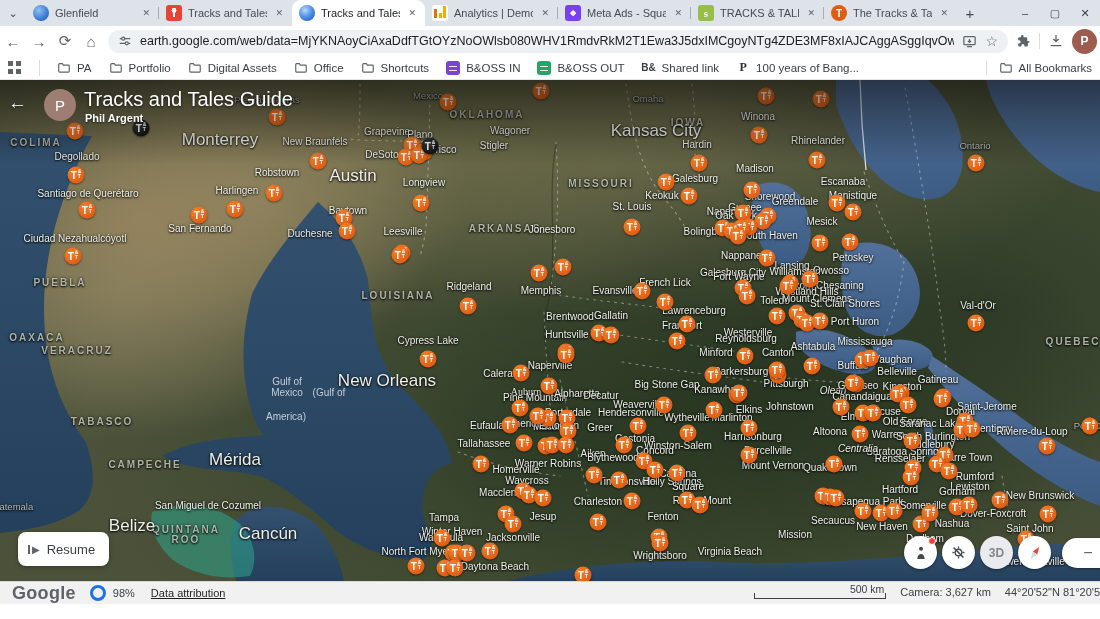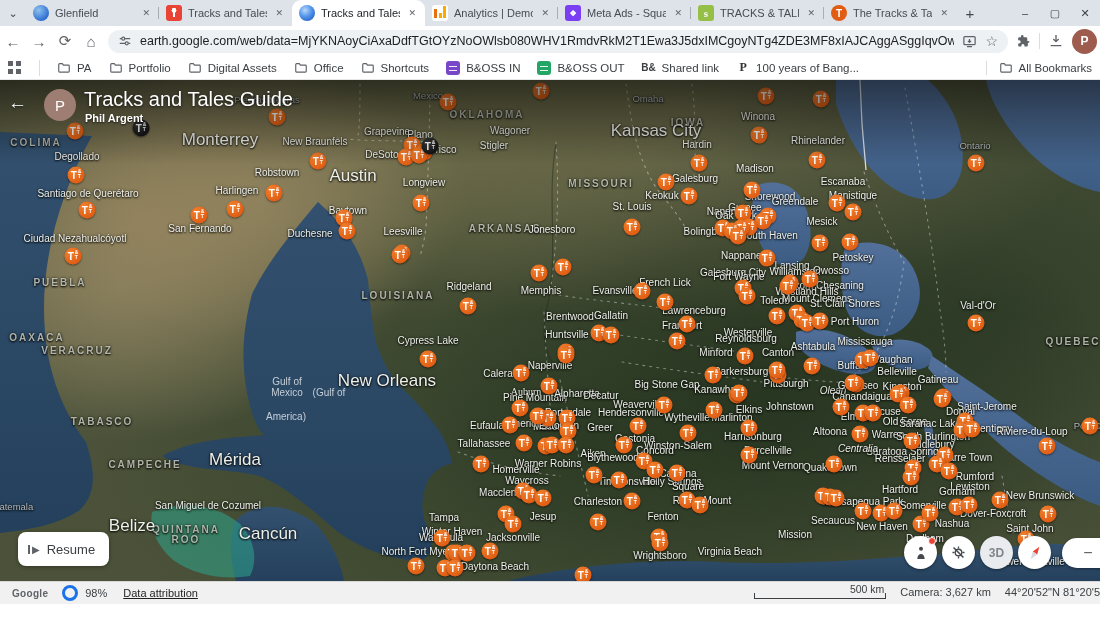--- a/index.html
+++ b/index.html
@@ -86,21 +86,21 @@
   .cbtn{width:33px;height:33px;border-radius:50%;background:#fff;display:flex;align-items:center;justify-content:center;
         box-shadow:0 1px 3px rgba(0,0,0,.4);position:relative;flex:none;}
   .cbtn.dim{background:#e9ebee;color:#80868b;font-size:12px;font-weight:bold;}
   .reddot{position:absolute;right:1px;top:1px;width:8px;height:8px;border-radius:50%;background:#ea4335;border:1.5px solid #fff;box-sizing:border-box;}
   #zoomout-pill{width:52px;height:30px;border-radius:15px;background:#fff;box-shadow:0 1px 3px rgba(0,0,0,.4);
         display:flex;align-items:center;justify-content:center;color:#5f6368;font-size:16px;margin-left:6px;margin-right:-14px;}
 
   
   #statusbar{position:absolute;left:0;top:581px;width:1100px;height:23px;background:#f1f1f1;border-top:1px solid #d8d8d8;
       box-sizing:border-box;display:flex;align-items:center;padding:0 0 0 12px;font-size:11px;color:#3c4043;}
-  #g-logo{font-size:10px;font-weight:bold;color:#5f6368;letter-spacing:.3px;}
+  #g-logo{font-size:18px;font-weight:bold;color:#5f6368;letter-spacing:.3px;}
   #g-ring{width:10px;height:10px;border:3px solid #1a73e8;border-radius:50%;margin-left:14px;}
   #g-pct{margin-left:7px;}
   #g-attr{margin-left:16px;text-decoration:underline;color:#1f1f1f;}
   #sb-right{margin-left:auto;display:flex;align-items:flex-end;gap:14px;white-space:nowrap;}
   #scalebar{width:132px;position:relative;height:16px;}
   #scale-label{position:absolute;right:2px;top:-2px;font-size:10.5px;}
   #scale-line{position:absolute;left:0;right:0;bottom:2px;height:5px;border-left:1px solid #3c4043;border-right:1px solid #3c4043;border-bottom:1px solid #3c4043;}
   #cam,#coords{padding-bottom:3px;}
   #bottomwhite{position:absolute;left:0;top:604px;width:1100px;height:15px;background:#fff;}
   svg{display:block;}

